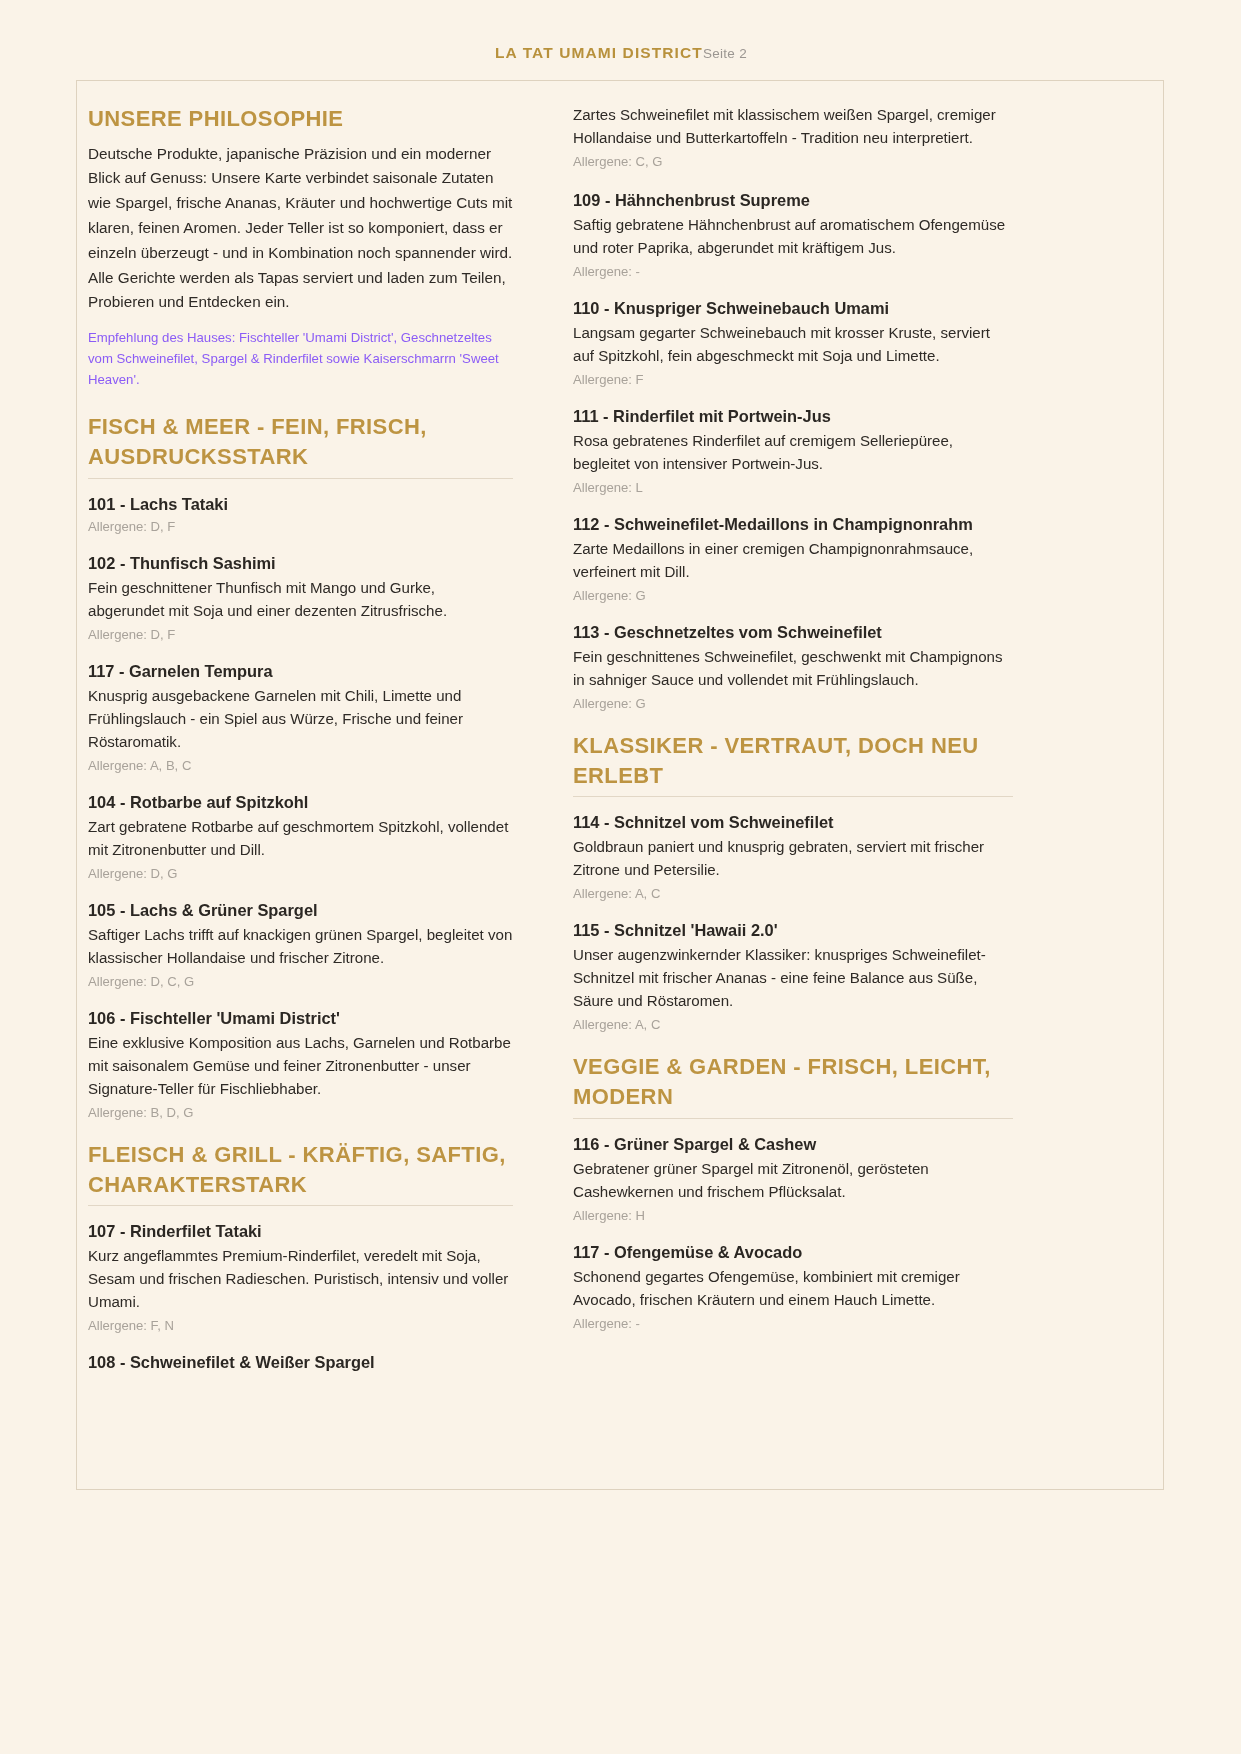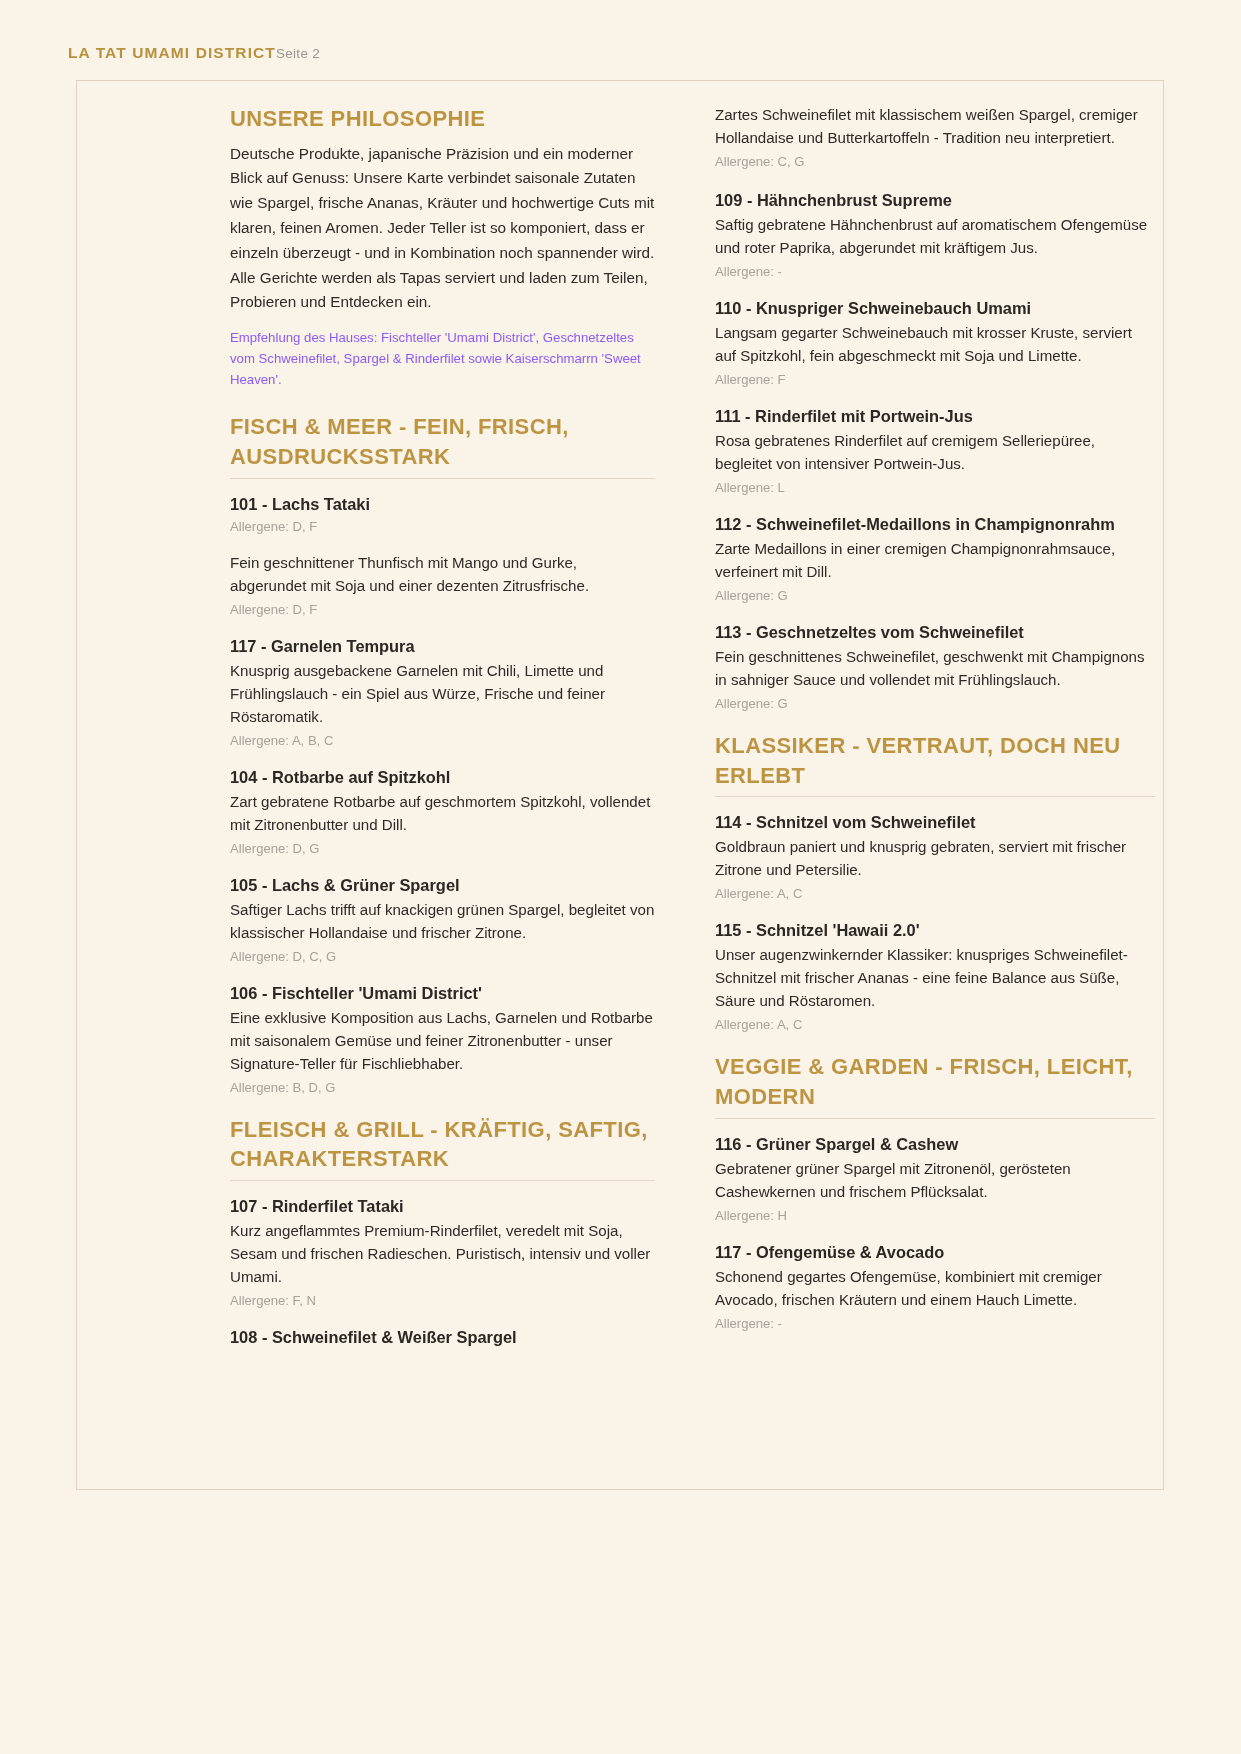--- a/index.html
+++ b/index.html
@@ -17,26 +17,26 @@
   .page {
     position: relative;
     width: 1241px;
     height: 1754px;
     box-sizing: border-box;
     padding: 0;
   }
   
   .header {
     position: absolute;
-    left: 68px;
+    left: 76px;
     top: 44px;
     width: 1090px;
     display: flex;
     align-items: baseline;
-    justify-content: flex-start;
+    justify-content: center;
   }
   .header-brand {
     font-size: 15.5px;
     font-weight: bold;
     letter-spacing: 1.1px;
     color: #b8913c;
     text-transform: uppercase;
   }
   .header-page {
     font-size: 13.5px;
@@ -49,26 +49,25 @@
     left: 76px;
     top: 80px;
     width: 1088px;
     height: 1410px;
     border: 1px solid #ded2bf;
     box-sizing: border-box;
     background: #faf3e8;
   }
   .content {
     position: absolute;
-    left: 110px;
+    left: 88px;
     top: 104px;
     width: 1045px;
     display: flex;
     gap: 60px;
-    justify-content: flex-end;
   }
   .col {
     width: 425px;
   }
   .col.right {
     width: 440px;
   }
   
   h2.section-title {
     font-size: 22px;
@@ -152,20 +151,21 @@
 
       <div class="section-block">
         <h2 class="section-title">FISCH &amp; MEER - FEIN, FRISCH, AUSDRUCKSSTARK</h2>
         <div class="rule"></div>
 
         <div class="dish">
           <p class="dish-name">101 - Lachs Tataki</p>
           <p class="dish-allerg">Allergene: D, F</p>
         </div>
         <div class="dish">
+          <p class="dish-name">102 - Thunfisch Sashimi</p>
           <p class="dish-desc">Fein geschnittener Thunfisch mit Mango und Gurke, abgerundet mit Soja und einer dezenten Zitrusfrische.</p>
           <p class="dish-allerg">Allergene: D, F</p>
         </div>
         <div class="dish">
           <p class="dish-name">117 - Garnelen Tempura</p>
           <p class="dish-desc">Knusprig ausgebackene Garnelen mit Chili, Limette und Frühlingslauch - ein Spiel aus Würze, Frische und feiner Röstaromatik.</p>
           <p class="dish-allerg">Allergene: A, B, C</p>
         </div>
         <div class="dish">
           <p class="dish-name">104 - Rotbarbe auf Spitzkohl</p>

